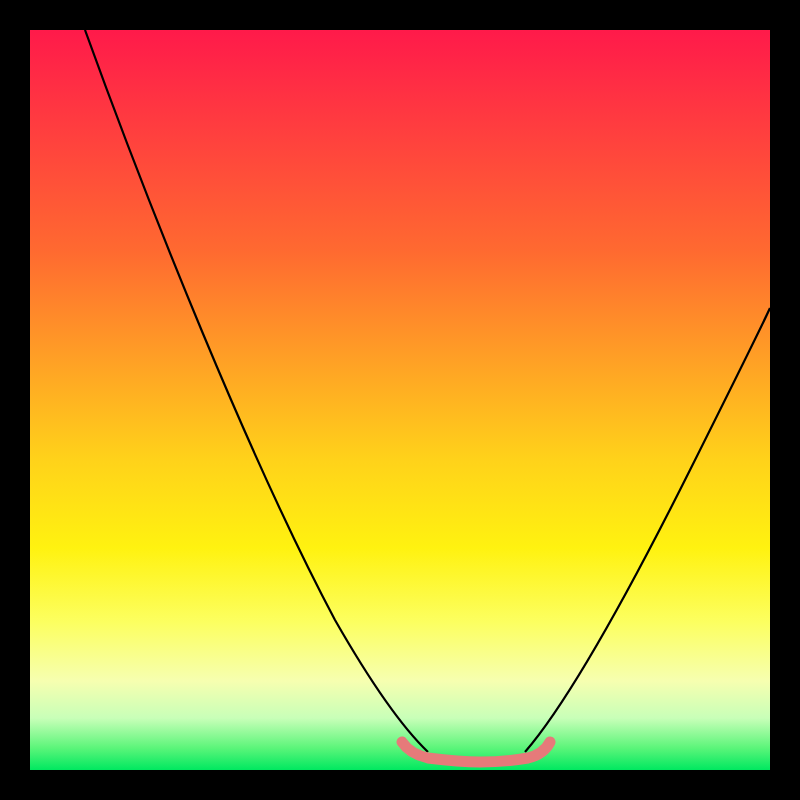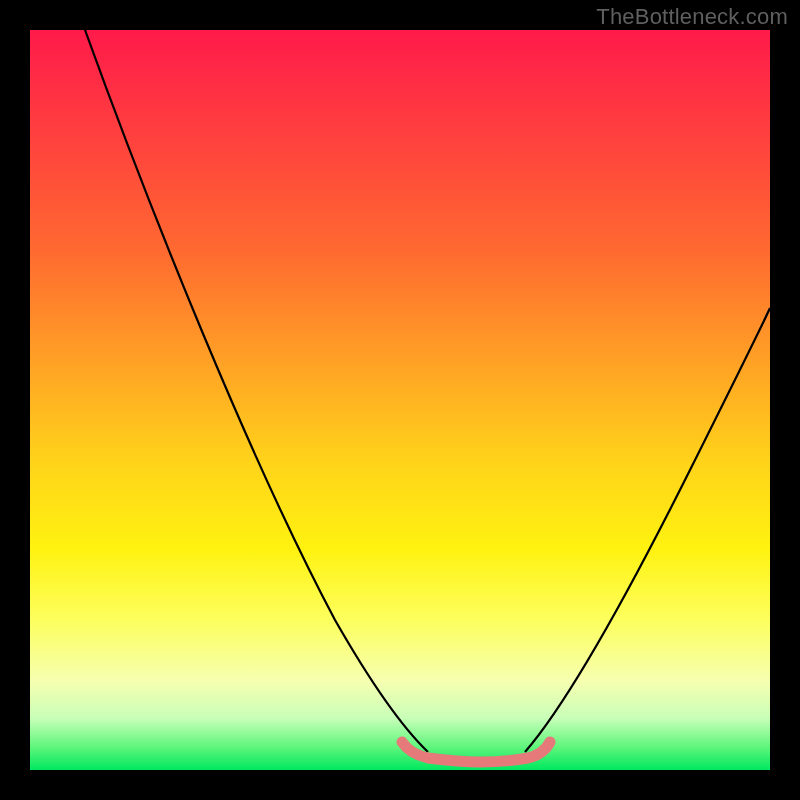--- a/index.html
+++ b/index.html
@@ -75,21 +75,20 @@
     stroke: #e67a7a;
     stroke-width: 11;
     stroke-linecap: round;
   }
 </style>
 </head>
 <body>
 
 <div class="frame">
 
-  <div class="watermark">TheBottleneck.com</div>
 
   <div class="plot">
     <div class="gradient"></div>
 
     <svg class="curves" viewBox="0 0 740 740" preserveAspectRatio="none">
 
       <path class="curve-black" d="M 55 0
                C 120 180, 220 430, 305 590
                C 345 660, 375 700, 398 722"></path>
 

